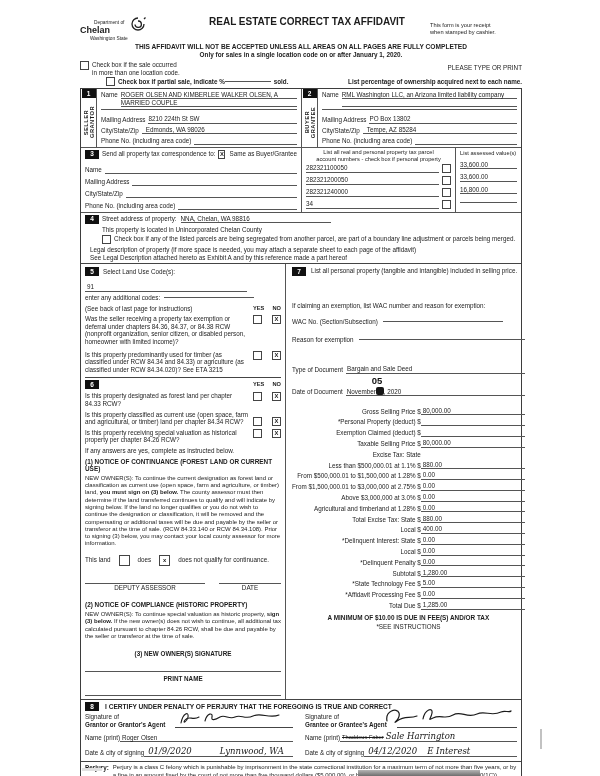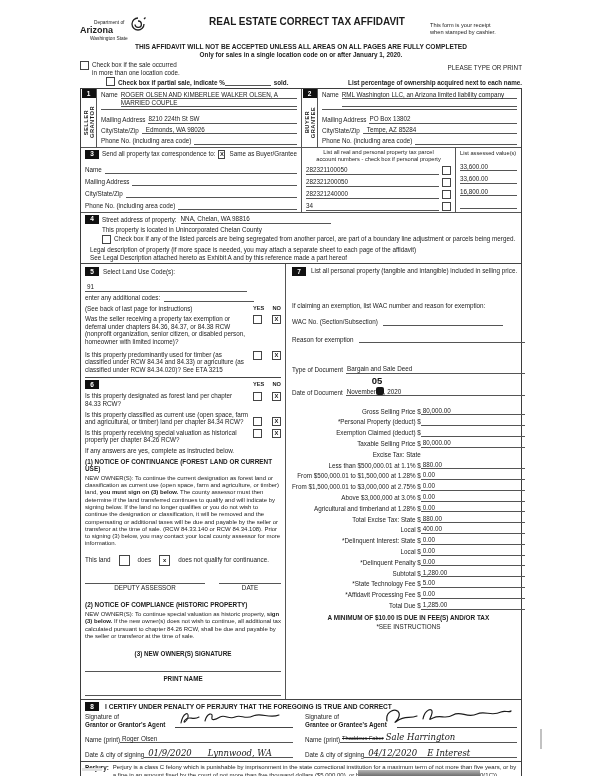--- a/index.html
+++ b/index.html
@@ -3,21 +3,21 @@
 <meta charset="utf-8">
 <style>
   html,body{margin:0;padding:0;background:#ffffff;}
   .page{position:relative;width:600px;height:776px;background:#fff;overflow:hidden;
         font-family:"Liberation Sans",sans-serif;color:#1c1c1c;}
   .form{position:absolute;left:80px;top:16px;width:442px;}
   .t5{font-size:5.7px;line-height:7px;}
   .t6{font-size:6.3px;line-height:7.6px;}
   .b{font-weight:bold;}
   .ctr{text-align:center;}
-  .row{display:flex;align-items:flex-end;}
+  .row{display:flex;align-items:center;}
   .rowt{display:flex;align-items:flex-start;}
   .ul{border-bottom:0.8px solid #555;}
   .flex1{flex:1;}
   .nw{white-space:nowrap;}
   .cb{display:inline-block;width:7px;height:7px;border:0.9px solid #444;background:#fff;
       font-size:5.8px;line-height:7px;text-align:center;vertical-align:middle;overflow:hidden;font-weight:bold;}
   .badge{display:inline-flex;width:14px;height:9px;background:#111;color:#fff;font-weight:bold;
          font-size:6.5px;align-items:center;justify-content:center;flex:none;}
   .formbox{border:1px solid #3d3d3d;margin-top:2px;}
   .half{width:50%;box-sizing:border-box;display:flex;}
@@ -49,21 +49,21 @@
 <body>
 
 <div class="page">
   <div class="form">
 
     <div class="rowt">
       <div style="width:104px;flex:none;padding-top:3px;">
         <div class="rowt" style="align-items:flex-start;">
           <div>
             <div class="t5" style="font-size:4.8px;margin-left:14px;">Department of</div>
-            <div class="b" style="font-size:9px;line-height:9px;">Arizona</div>
+            <div class="b" style="font-size:9px;line-height:9px;">Chelan</div>
             <div class="t5" style="font-size:4.8px;margin-left:10px;">Washington State</div>
           </div>
           <svg width="16" height="14" viewBox="0 0 16 14" style="margin-left:2px;margin-top:-2px;">
             <path d="M8 1 a6 6 0 1 0 6 6 M8 4 a3.2 3.2 0 1 1 -3 3.5 M14 2 l1.5 -1.5" stroke="#222" stroke-width="1.3" fill="none"></path>
           </svg>
         </div>
       </div>
       <div class="flex1 ctr">
         <div class="b" style="font-size:10px;line-height:11px;">REAL ESTATE CORRECT TAX AFFIDAVIT</div>
       </div>
@@ -444,21 +444,21 @@
                   <path d="M6 16 C8 6 14 4 13 10 C12 15 7 17 10 13 C14 8 18 14 24 10 M30 14 C32 6 38 5 37 10 C36 14 40 13 45 10 C50 7 54 13 60 10 C66 7 70 13 78 9 C86 5 94 12 104 8" stroke="#1b1b1b" stroke-width="1.1" fill="none" stroke-linecap="round"></path>
                 </svg>
               </div>
             </div>
             <div class="row" style="margin-top:4px;height:11px;">
                 <span class="nw">Name (print)</span>
                 <span class="ul flex1" style="padding-left:2px;">Roger Olsen</span>
               </div>
             <div class="row" style="margin-top:3px;height:12px;">
               <span class="nw">Date &amp; city of signing</span>
-              <span class="ul flex1" style="padding-left:4px;"><span class="hand">01/9/2020</span><span class="hand" style="margin-left:16px;">Lynnwood, WA</span></span>
+              <span class="ul flex1" style="padding-left:4px;"><span class="hand">01/9/2020</span><span class="hand" style="margin-left:28px;">Lynnwood, WA</span></span>
             </div>
           </div>
           <div style="width:50%;box-sizing:border-box;padding-left:4px;">
             <div class="rowt">
               <div style="width:92px;flex:none;">
                 <div>Signature of</div>
                 <div class="b">Grantee or Grantee's Agent</div>
               </div>
               <div class="flex1 sigline">
                 <svg class="sig" width="130" height="26" viewBox="0 0 130 26" style="left:-14px;top:-10px;">

